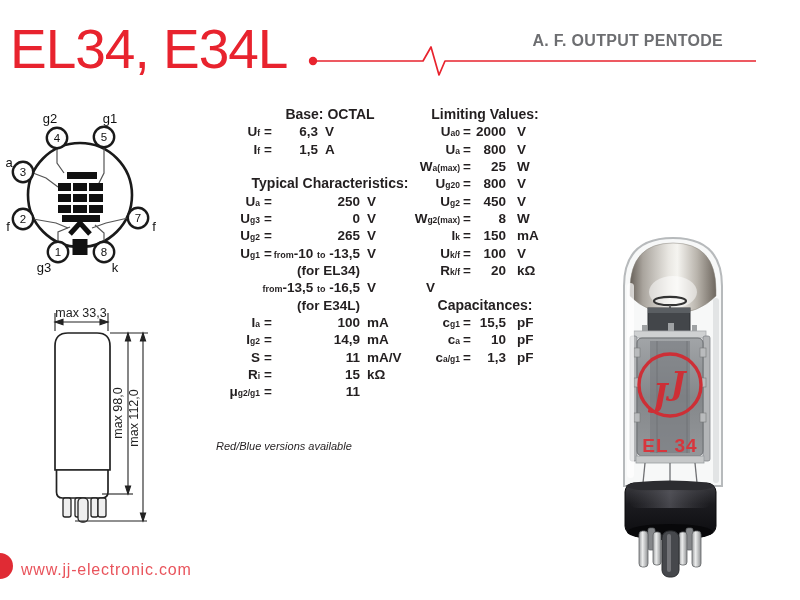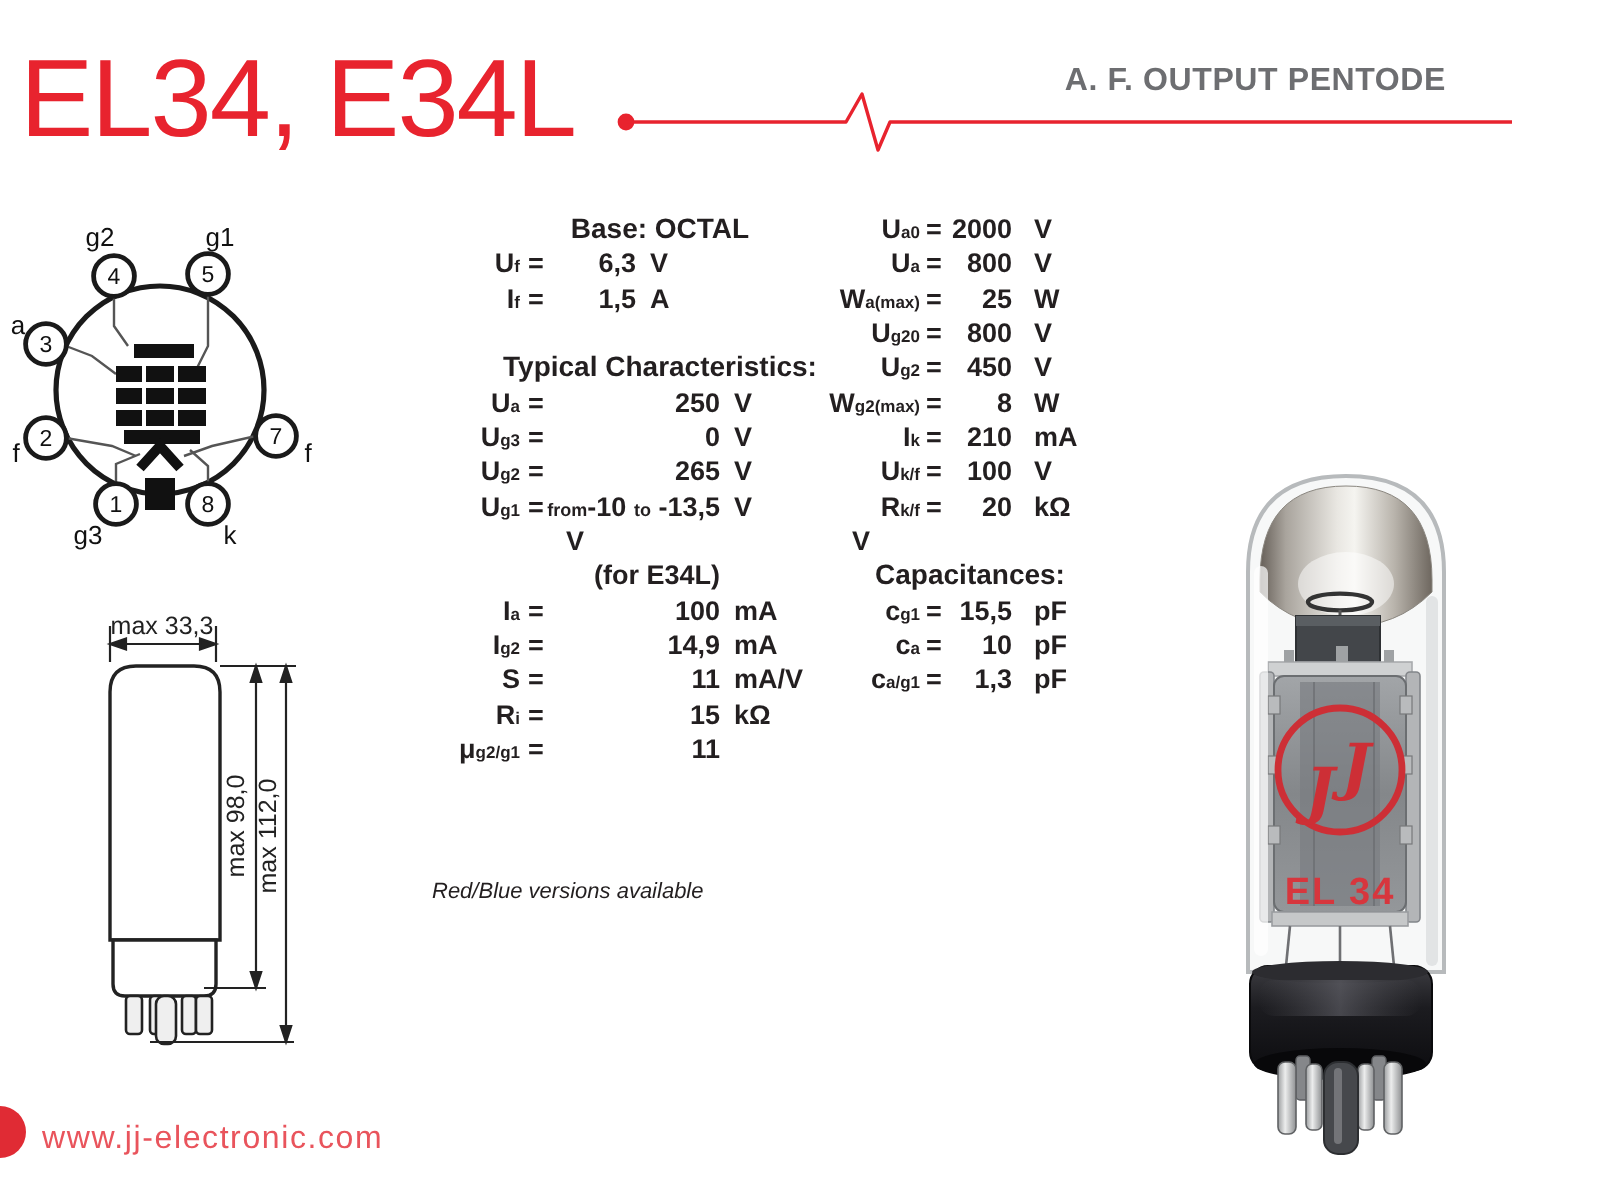--- a/index.html
+++ b/index.html
@@ -167,20 +167,27 @@
 
     <div class="line">
       <span class="lbl"><span>U</span><span class="sb">g1</span></span>
       <span class="eq">=</span>
       <span class="val valwide"><span class="small">from</span><span>-10</span>&nbsp;<span class="small">to</span>&nbsp;<span>-13,5</span></span>
       <span class="unit">V</span>
     </div>
     <div class="line">
       <span class="lbl"></span>
       <span class="eq"></span>
+      <span class="val">(for EL34)</span>
+      <span class="unit"></span>
+    </div>
+    <div class="line">
+      <span class="lbl"></span>
+      <span class="eq"></span>
+      <span class="val valwide"><span class="small">from</span><span>-13,5</span>&nbsp;<span class="small">to</span>&nbsp;<span>-16,5</span></span>
       <span class="unit">V</span>
     </div>
     <div class="line">
       <span class="lbl"></span>
       <span class="eq"></span>
       <span class="val">(for E34L)</span>
       <span class="unit"></span>
     </div>
 
     <div class="line">
@@ -211,20 +218,23 @@
       <span class="lbl"><span>μ</span><span class="sb">g2/g1</span></span>
       <span class="eq">=</span>
       <span class="val">11</span>
       <span class="unit"></span>
     </div>
   </div>
 
   <div class="note">Red/Blue versions available</div>
 
   <div class="col right">
+    <div class="line heading">
+        <span>Limiting Values:</span>
+      </div>
 
     <div class="line">
       <span class="lbl"><span>U</span><span class="sb">a0</span></span>
       <span class="eq">=</span>
       <span class="val">2000</span>
       <span class="unit">V</span>
     </div>
     <div class="line">
       <span class="lbl"><span>U</span><span class="sb">a</span></span>
       <span class="eq">=</span>
@@ -251,21 +261,21 @@
     </div>
     <div class="line">
       <span class="lbl"><span>W</span><span class="sb">g2(max)</span></span>
       <span class="eq">=</span>
       <span class="val">8</span>
       <span class="unit">W</span>
     </div>
     <div class="line">
       <span class="lbl"><span>I</span><span class="sb">k</span></span>
       <span class="eq">=</span>
-      <span class="val">210</span>
+      <span class="val">150</span>
       <span class="unit">mA</span>
     </div>
     <div class="line">
       <span class="lbl"><span>U</span><span class="sb">k/f</span></span>
       <span class="eq">=</span>
       <span class="val">100</span>
       <span class="unit">V</span>
     </div>
     <div class="line">
       <span class="lbl"><span>R</span><span class="sb">k/f</span></span>

